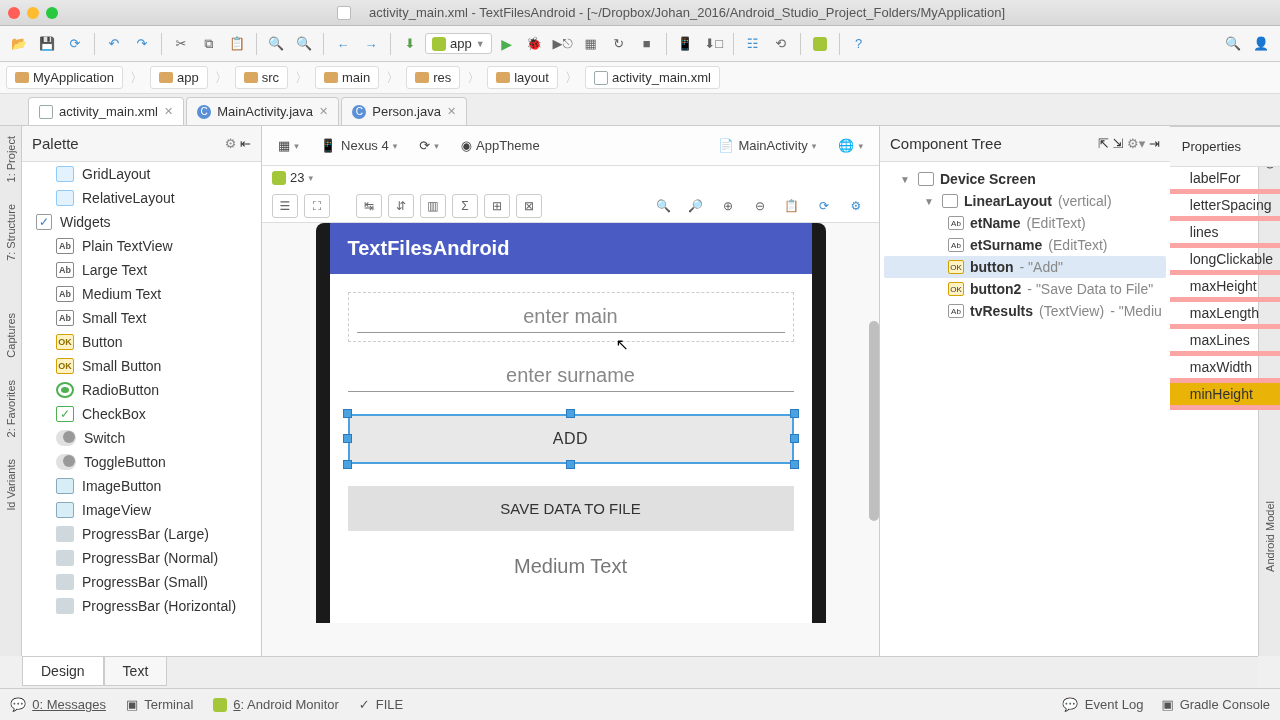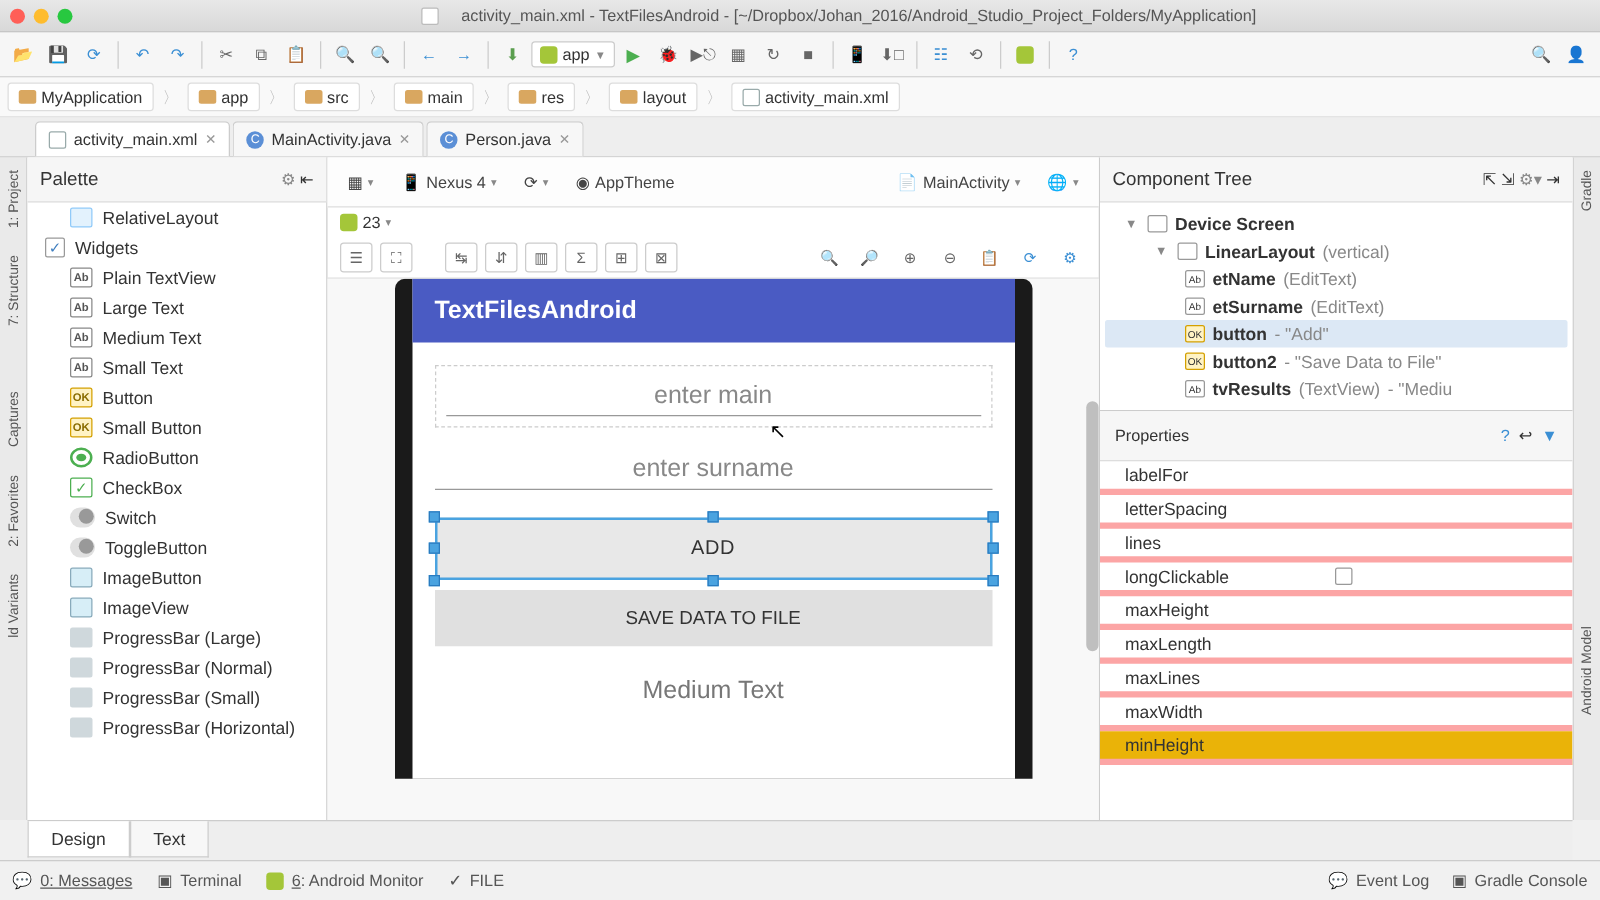--- a/index.html
+++ b/index.html
@@ -76,34 +76,34 @@
 .tb2{width:26px;height:24px;border:1px solid #ccc;border-radius:3px;display:flex;align-items:center;justify-content:center;color:#666;font-size:12px;}
 .canvas-scroll{flex:1;overflow:auto;background:#f8f8f8;position:relative;}
 .canvas-wrap{position:relative;width:590px;margin:0 auto;padding-top:0;}
 .device-frame{position:relative;width:510px;margin:0 auto;background:#1a1a1a;padding:0 14px;border-radius:8px 8px 0 0;}
 .device-inner{background:#fff;min-height:400px;}
 .appbar{background:#4a5bc3;color:#fff;padding:14px 18px;font-size:20px;font-weight:bold;}
 .appcontent{padding:18px;}
 .et{border:1px dashed #ccc;padding:8px;margin-bottom:18px;}
 .et-inner{border-bottom:1px solid #999;text-align:center;color:#888;font-size:20px;padding:4px 0;}
 .et2{border-bottom:1px solid #999;text-align:center;color:#888;font-size:20px;padding:4px 0;margin-bottom:22px;}
-.btn-sel-wrap{position:relative;margin-bottom:8px;}
+.btn-sel-wrap{position:relative;margin-bottom:22px;}
 .btn-sel{border:2px solid #4aa3e0;background:#e8e8e8;padding:14px;text-align:center;font-size:16px;letter-spacing:0.5px;color:#333;}
 .handle{position:absolute;width:9px;height:9px;background:#4aa3e0;border:1px solid #2a7bbf;}
 .h-tl{top:-5px;left:-5px;} .h-tc{top:-5px;left:calc(50% - 5px);} .h-tr{top:-5px;right:-5px;}
 .h-ml{top:calc(50% - 5px);left:-5px;} .h-mr{top:calc(50% - 5px);right:-5px;}
 .h-bl{bottom:-5px;left:-5px;} .h-bc{bottom:-5px;left:calc(50% - 5px);} .h-br{bottom:-5px;right:-5px;}
 .btn2{background:#e0e0e0;padding:14px;text-align:center;font-size:15px;color:#333;margin-bottom:24px;}
 .medtxt{text-align:center;color:#777;font-size:20px;}
 .api-row{display:flex;align-items:center;gap:4px;padding:4px 10px;}
 .scrollthumb{position:absolute;right:0;top:98px;width:10px;height:200px;background:#bfbfbf;border-radius:5px;}
 .cursor{position:absolute;left:340px;top:112px;font-size:16px;color:#000;pointer-events:none;}
 
 
-.rightpane{width:378px;display:flex;flex-direction:column;}
+.rightpane{width:378px;display:flex;flex-direction:row;}
 .tree{flex:0 0 auto;}
 .tree-list{padding:6px 4px;font-size:14px;}
 .trow{display:flex;align-items:center;gap:6px;padding:3px 4px;border-radius:2px;}
 .trow.sel{background:#dce8f5;}
 .trow .tri{color:#888;font-size:10px;width:12px;}
 .tico{width:16px;height:14px;border:1px solid #999;border-radius:2px;background:#fff;font-size:8px;display:flex;align-items:center;justify-content:center;}
 .tico.ok{background:#fff3c4;border-color:#d4a000;}
 .tname{font-weight:bold;color:#333;}
 .ttype{color:#888;}
 .tval{color:#888;}
@@ -258,20 +258,24 @@
 </div>
 
 <div class="main">
 
   <div class="palette">
     <div class="panel-hdr">
       <span class="title">Palette</span>
       <span><span class="gear">⚙</span> <span>⇤</span></span>
     </div>
     <div class="palette-list" id="palette">
+        <div class="pitem">
+          <span class="pico layout"></span>
+          <span>GridLayout</span>
+        </div>
         <div class="pitem">
           <span class="pico layout"></span>
           <span>RelativeLayout</span>
         </div>
         <div class="pitem cat">
           <span class="chkbox">✓</span>
           <span>Widgets</span>
         </div>
         <div class="pitem">
           <span class="pico ab">Ab</span>

